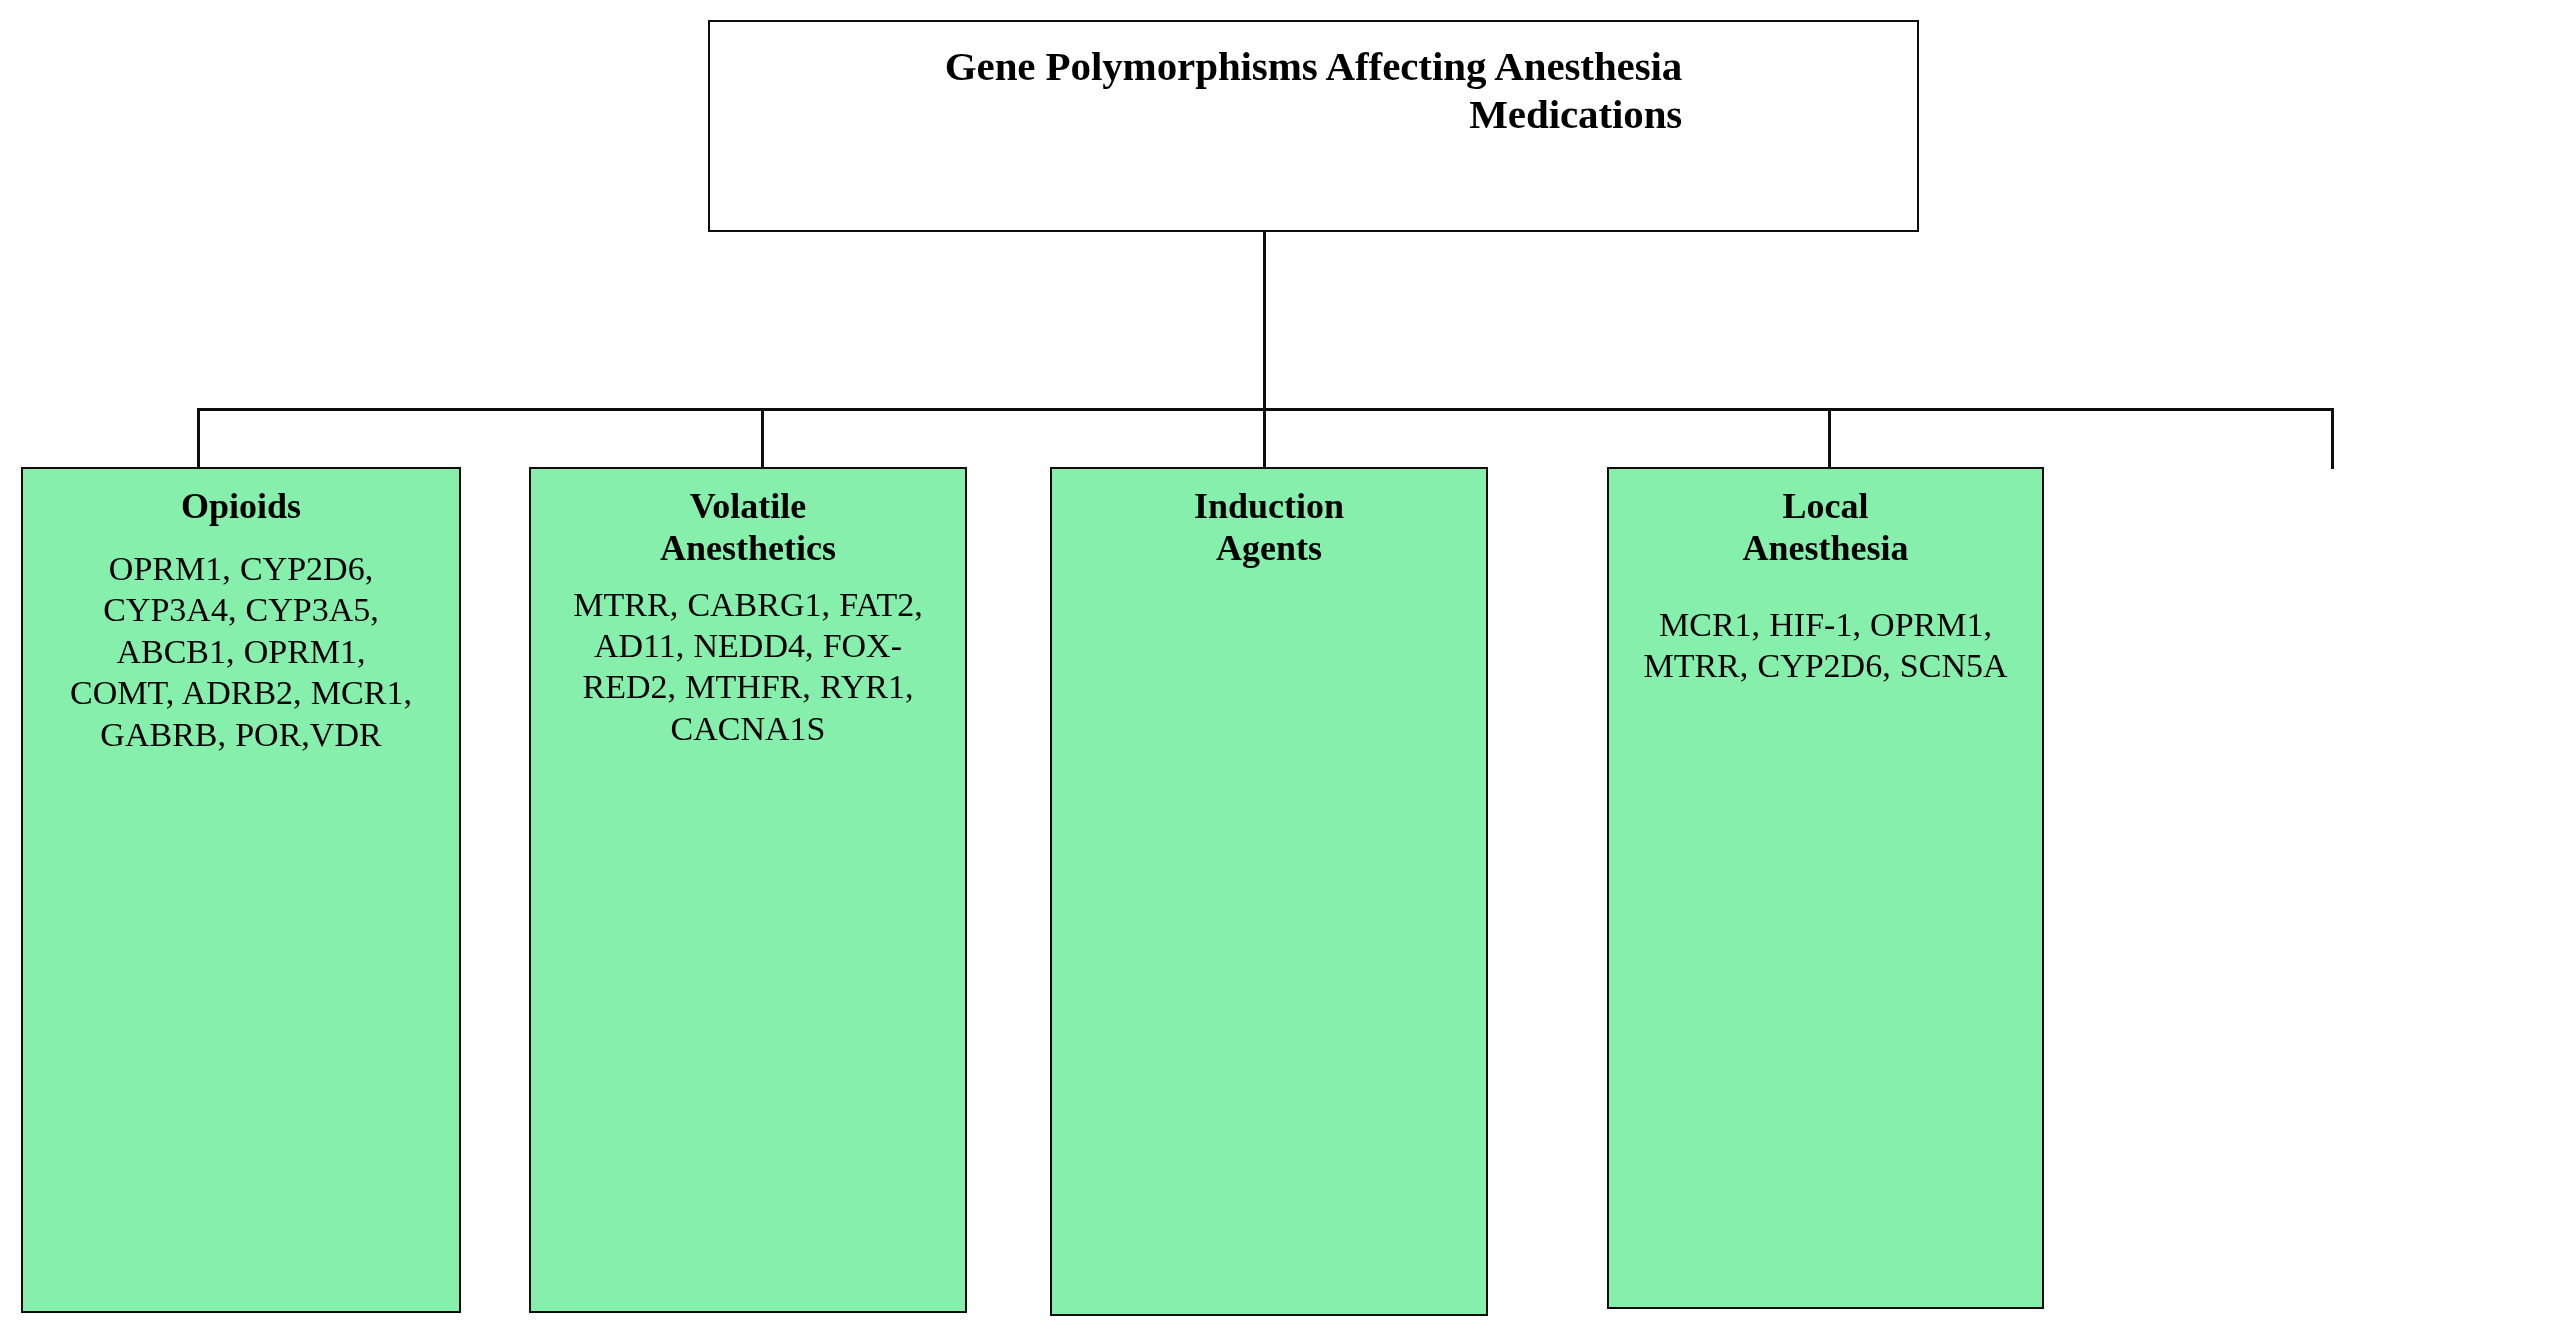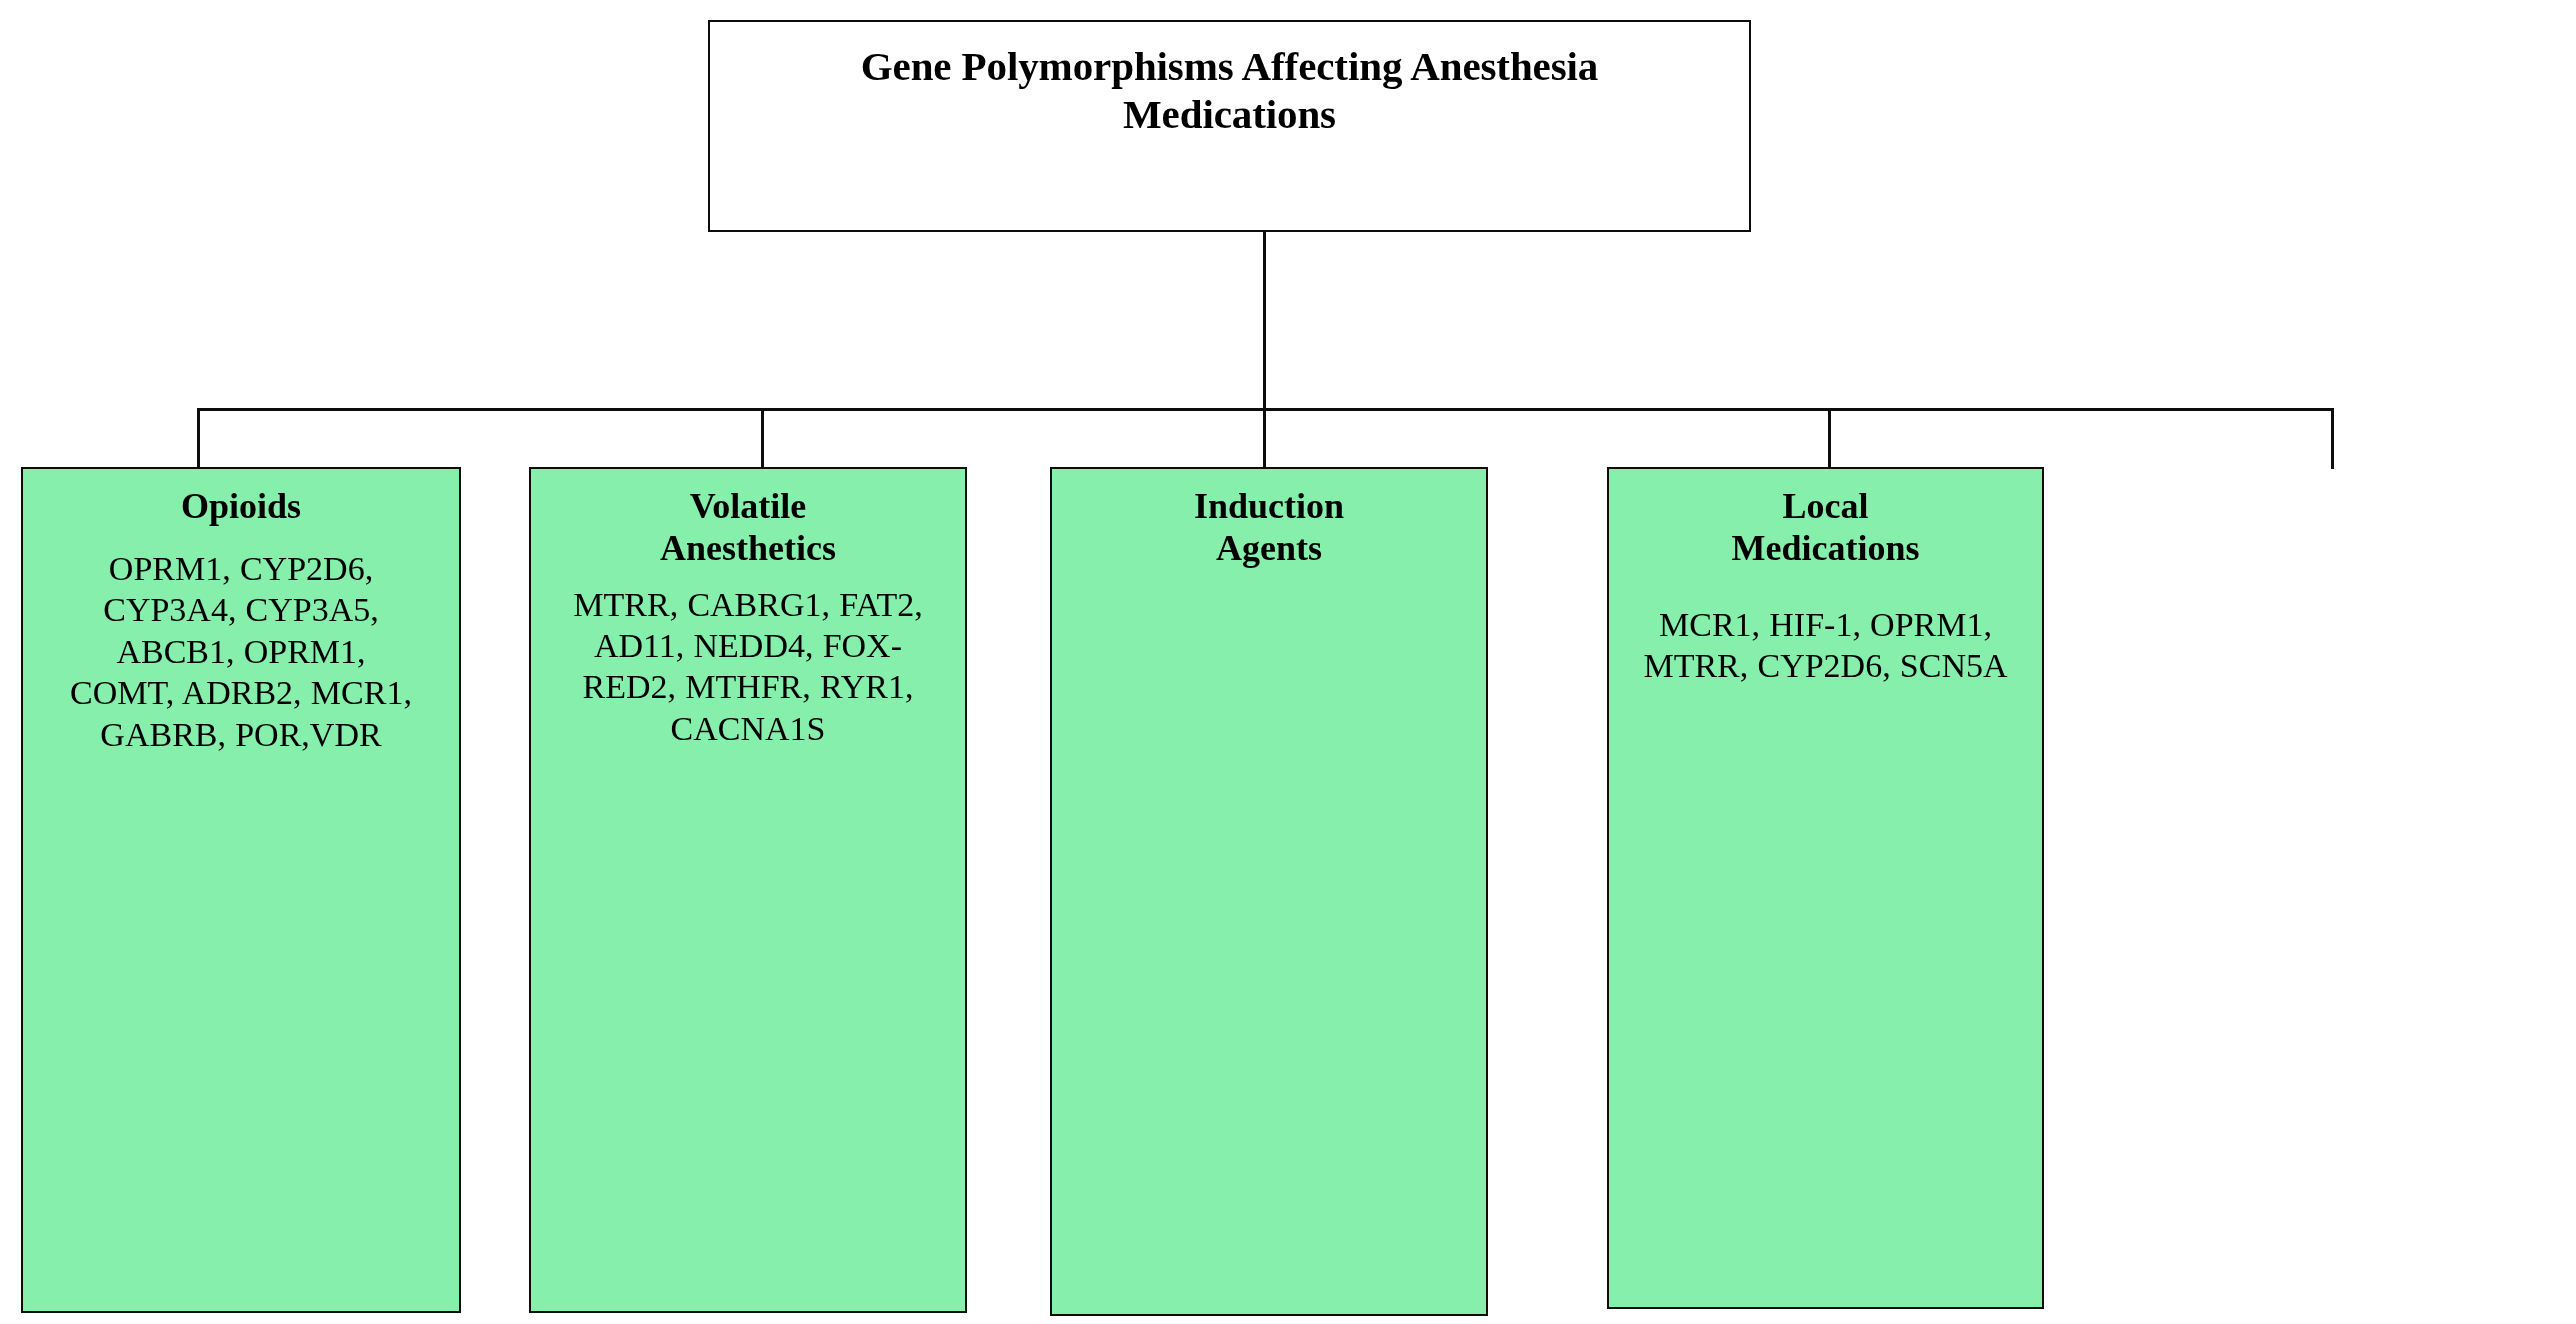--- a/index.html
+++ b/index.html
@@ -22,25 +22,26 @@
     position: absolute;
     box-sizing: border-box;
     border: 2.7px solid #0d0d0d;
     background: #ffffff;
     text-align: center;
   }
 
   #root-node {
     left: 708px;
     top: 20px;
-    width: 1043px;
+    width: 1211px;
     height: 212px;
     display: flex;
     align-items: flex-start;
     justify-content: center;
+    text-align: right;
   }
   #root-title {
     font-size: 41px;
     font-weight: bold;
     line-height: 1.18;
     letter-spacing: -0.1px;
     padding: 20px 80px 0 80px;
     white-space: pre-line;
   }
 
@@ -124,19 +125,19 @@
     <div class="cat-genes">MTRR, CABRG1, FAT2, AD11, NEDD4, FOX-RED2, MTHFR, RYR1, CACNA1S</div>
   </div>
 
   <div class="cat-box" id="box-induction">
     <div class="cat-title">Induction
 Agents</div>
   </div>
 
   <div class="cat-box" id="box-local">
     <div class="cat-title">Local
-Medications</div>
+Anesthesia</div>
     <div class="cat-genes">MCR1, HIF-1, OPRM1, MTRR, CYP2D6, SCN5A</div>
   </div>
 
 
 </div>
 
 
 </body></html>

